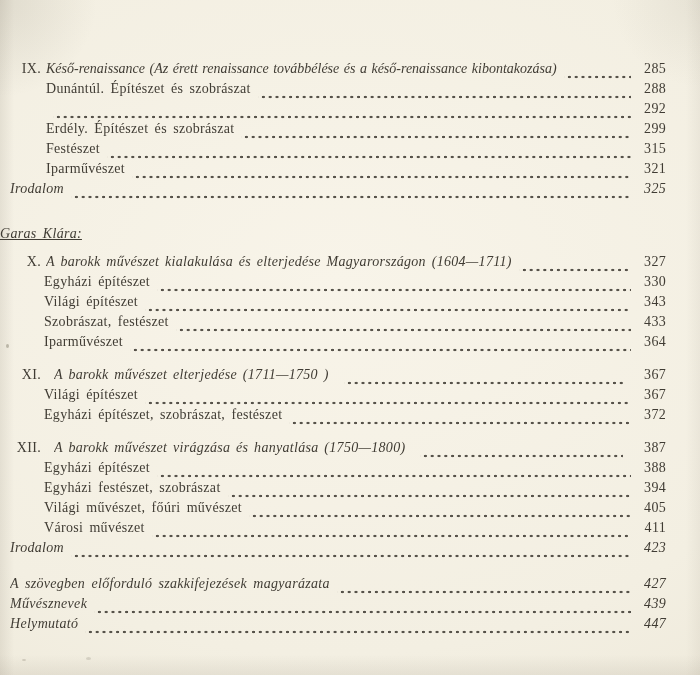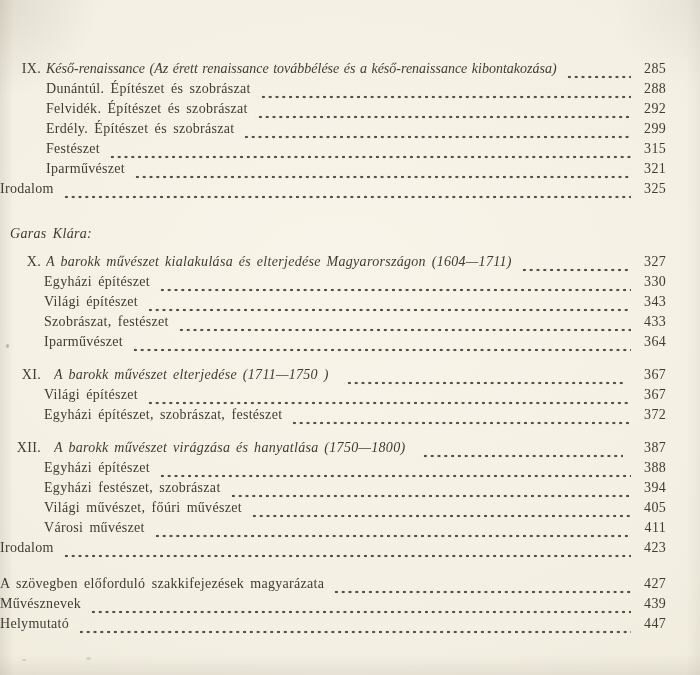--- a/index.html
+++ b/index.html
@@ -67,24 +67,26 @@
     margin-left: 5px;
     word-spacing: 2px;
   }
   .row-ix .label {
     letter-spacing: 0;
     word-spacing: 1px;
   }
   .sub1 { padding-left: 46px; }
   .sub2 { padding-left: 44px; }
   .side {
-  }
-  .author-row {
     padding-left: 10px;
     font-style: italic;
+  }
+  .author-row {
+    font-style: italic;
+    text-decoration: underline;
   }
   .gap-author   { margin-top: 25px; }
   .gap-after-author { margin-top: 8px; }
   .gap-section  { margin-top: 13px; gap: 8px; }
   .gap-final    { margin-top: 16px; }
 
   .leader {
     flex: 1 1 14px;
     min-width: 14px;
     height: 4px;
@@ -117,21 +119,20 @@
     <span class="pagenum">285</span>
   </div>
 
   <div class="row sub1">
     <span class="label">Dunántúl. Építészet és szobrászat</span>
     <span class="leader"></span>
     <span class="pagenum">288</span>
   </div>
 
   <div class="row sub1">
-    <span class="label">Felvidék. Építészet és szobrászat</span>
     <span class="leader"></span>
     <span class="pagenum">292</span>
   </div>
 
   <div class="row sub1">
     <span class="label">Erdély. Építészet és szobrászat</span>
     <span class="leader"></span>
     <span class="pagenum">299</span>
   </div>
 

